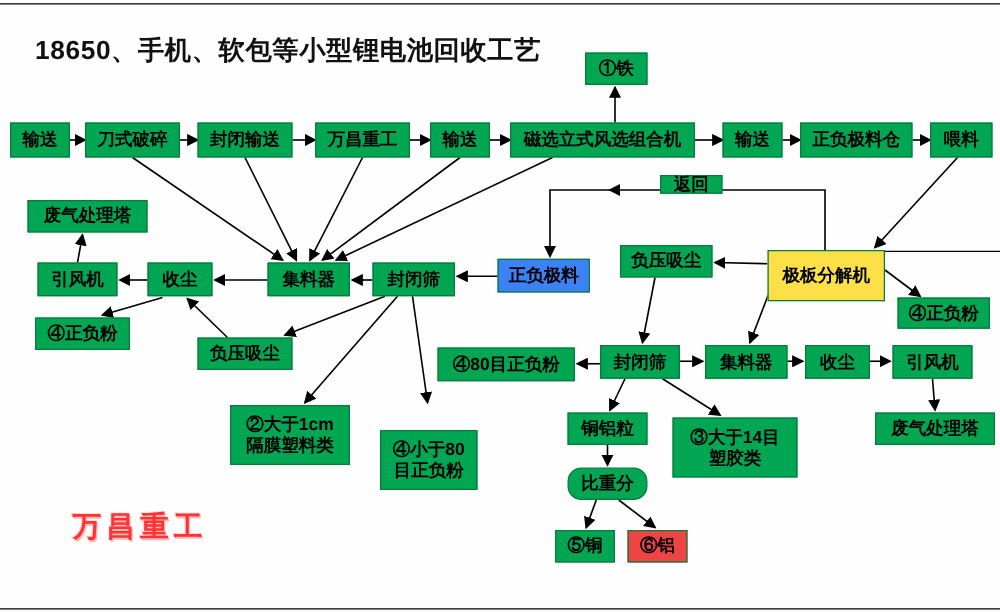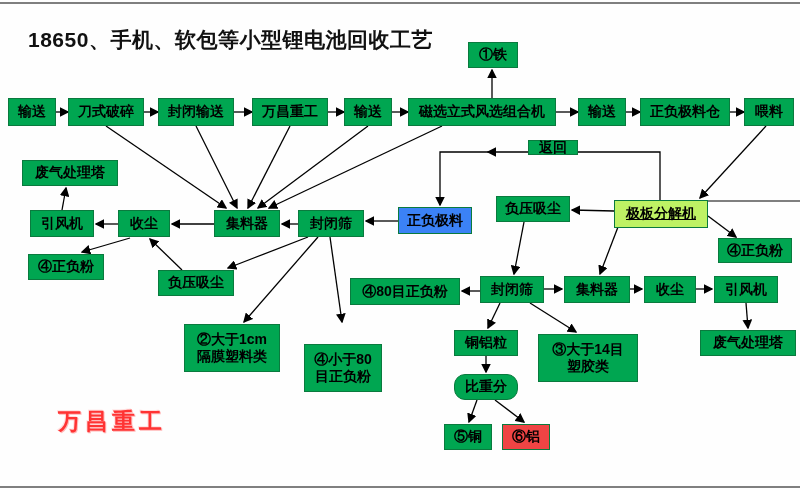--- a/index.html
+++ b/index.html
@@ -96,21 +96,21 @@
       <div class="node" style="left: 640px; top: 98px; width: 90px; height: 28px; background: rgb(0, 166, 81); border-color: rgb(10, 122, 62);">正负极料仓</div>
       <div class="node" style="left: 744px; top: 98px; width: 50px; height: 28px; background: rgb(0, 166, 81); border-color: rgb(10, 122, 62);">喂料</div>
       <div class="node" style="left: 528px; top: 140px; width: 50px; height: 15px; background: rgb(0, 166, 81); border-color: rgb(10, 122, 62);">返回</div>
       <div class="node" style="left: 22px; top: 160px; width: 96px; height: 26px; background: rgb(0, 166, 81); border-color: rgb(10, 122, 62);">废气处理塔</div>
       <div class="node" style="left: 30px; top: 210px; width: 64px; height: 27px; background: rgb(0, 166, 81); border-color: rgb(10, 122, 62);">引风机</div>
       <div class="node" style="left: 118px; top: 210px; width: 52px; height: 27px; background: rgb(0, 166, 81); border-color: rgb(10, 122, 62);">收尘</div>
       <div class="node" style="left: 214px; top: 210px; width: 66px; height: 27px; background: rgb(0, 166, 81); border-color: rgb(10, 122, 62);">集料器</div>
       <div class="node" style="left: 298px; top: 210px; width: 66px; height: 27px; background: rgb(0, 166, 81); border-color: rgb(10, 122, 62);">封闭筛</div>
       <div class="node" style="left: 398px; top: 207px; width: 74px; height: 27px; background: #3b82f6; border-color: rgb(10, 122, 62);">正负极料</div>
       <div class="node" style="left: 496px; top: 196px; width: 74px; height: 26px; background: rgb(0, 166, 81); border-color: rgb(10, 122, 62);">负压吸尘</div>
-      <div class="node" style="left: 614px; top: 200px; width: 94px; height: 28px; background: #bef264; border-color: rgb(10, 122, 62); text-decoration: underline;">极板分解机</div>
+      <div class="node" style="left: 614px; top: 200px; width: 94px; height: 41px; background: #fde047; border-color: rgb(10, 122, 62);">极板分解机</div>
       <div class="node" style="left: 28px; top: 254px; width: 76px; height: 26px; background: rgb(0, 166, 81); border-color: rgb(10, 122, 62);">④正负粉</div>
       <div class="node" style="left: 158px; top: 270px; width: 76px; height: 26px; background: rgb(0, 166, 81); border-color: rgb(10, 122, 62);">负压吸尘</div>
       <div class="node" style="left: 350px; top: 278px; width: 110px; height: 27px; background: rgb(0, 166, 81); border-color: rgb(10, 122, 62);">④80目正负粉</div>
       <div class="node" style="left: 480px; top: 276px; width: 64px; height: 27px; background: rgb(0, 166, 81); border-color: rgb(10, 122, 62);">封闭筛</div>
       <div class="node" style="left: 564px; top: 276px; width: 66px; height: 27px; background: rgb(0, 166, 81); border-color: rgb(10, 122, 62);">集料器</div>
       <div class="node" style="left: 644px; top: 276px; width: 52px; height: 27px; background: rgb(0, 166, 81); border-color: rgb(10, 122, 62);">收尘</div>
       <div class="node" style="left: 714px; top: 276px; width: 64px; height: 27px; background: rgb(0, 166, 81); border-color: rgb(10, 122, 62);">引风机</div>
       <div class="node" style="left: 718px; top: 238px; width: 74px; height: 25px; background: rgb(0, 166, 81); border-color: rgb(10, 122, 62);">④正负粉</div>
       <div class="node" style="left: 184px; top: 324px; width: 96px; height: 48px; background: rgb(0, 166, 81); border-color: rgb(10, 122, 62);">②大于1cm
 隔膜塑料类</div>

